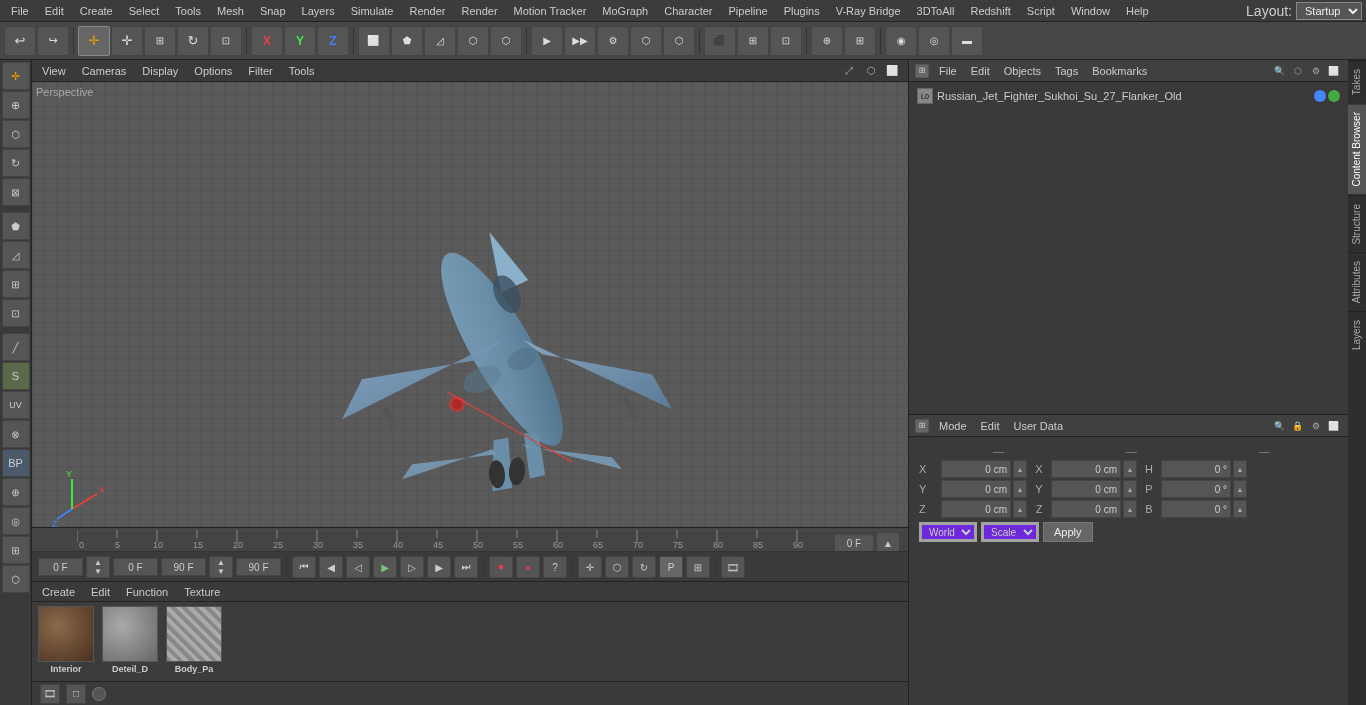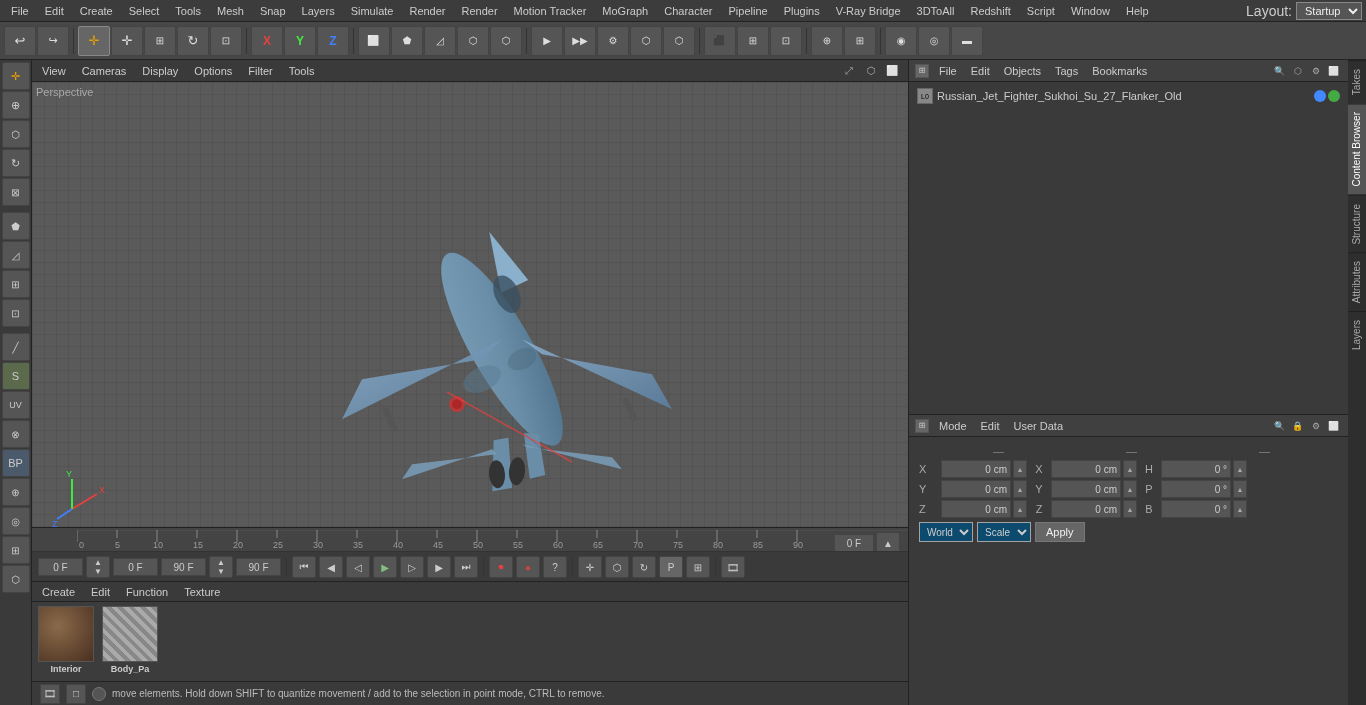--- a/index.html
+++ b/index.html
@@ -99,21 +99,21 @@
     
     #attr-panel { flex: 1; display: flex; flex-direction: column; }
     #attr-header { display: flex; align-items: center; height: 22px; background: #404040; border-bottom: 1px solid #222; padding: 0 6px; gap: 6px; }
     #attr-content { flex: 1; background: #3a3a3a; padding: 4px; overflow: hidden; }
 
     
     #coord-section { padding: 4px 6px; }
     .coord-section-row { display: flex; align-items: center; gap: 2px; margin-bottom: 2px; }
     .coord-input { width: 70px; background: #555; border: 1px solid #444; color: #ccc; font-size: 10px; height: 18px; text-align: right; padding: 0 3px; }
     .coord-btn { width: 14px; height: 18px; background: #555; border: 1px solid #444; display: flex; align-items: center; justify-content: center; cursor: pointer; font-size: 7px; color: #aaa; }
-    .world-dropdown { background: #0c4a6e; border: 1px solid #a3a3a3; color: #ccc; font-size: 10px; height: 20px; padding: 0 3px; }
+    .world-dropdown { background: #6d28d9; border: 3px solid #a3a3a3; color: #ccc; font-size: 10px; height: 20px; padding: 0 3px; }
     .apply-btn { background: #666; border: 1px solid #777; color: #eee; font-size: 11px; padding: 2px 10px; cursor: pointer; height: 20px; }
 
     
     #panel-right-edge { width: 18px; background: #2e2e2e; display: flex; flex-direction: column; justify-content: flex-start; }
     .edge-tab { writing-mode: vertical-rl; transform: rotate(180deg); font-size: 10px; color: #aaa; padding: 8px 3px; cursor: pointer; border-bottom: 1px solid #222; white-space: nowrap; }
     .edge-tab.active { background: #555; color: #fff; }
 
     .dashes { color: #888; font-size: 11px; }
   </style>
 </head>
@@ -400,33 +400,37 @@
         <span class="mat-menu">Function</span>
         <span class="mat-menu">Texture</span>
       </div>
       <div id="mat-content">
         <div class="mat-item">
           <div class="mat-thumb" style="background:radial-gradient(circle at 35% 35%, #8a6a4a, #4a3020);">
           </div>
           <div class="mat-label">Interior</div>
         </div>
         <div class="mat-item">
+          <div class="mat-thumb" style="background:radial-gradient(circle at 35% 35%, #aaa, #666);">
+          </div>
+          <div class="mat-label">Deteil_D</div>
+        </div>
+        <div class="mat-item">
           <div class="mat-thumb" style="background: repeating-linear-gradient(45deg, #888, #888 4px, #aaa 4px, #aaa 8px);">
           </div>
           <div class="mat-label">Body_Pa</div>
         </div>
       </div>
     </div>
 
     <div id="bottom-bar">
       <div id="bottom-left">
         <div class="bottom-icon">🎞</div>
         <div class="bottom-icon">□</div>
         <div class="bottom-icon" style="width:14px;height:14px;background:#555;border-radius:50%;border:1px solid #777;"></div>
-        <span class="status-text">move elements. Hold down SHIFT to quantize movement / add to the selection in point mode, CTRL to remove.</span>
       </div>
     </div>
 
   </div>
 
   <div id="right-panel">
 
     <div id="obj-manager">
       <div id="obj-manager-header">
         <div class="panel-header-icon">⊞</div>

